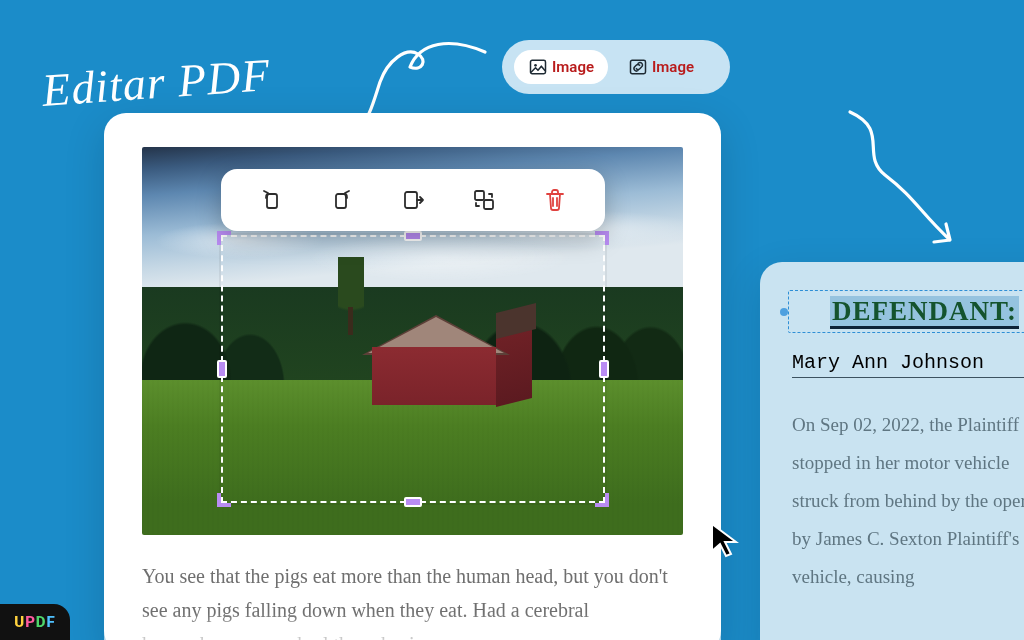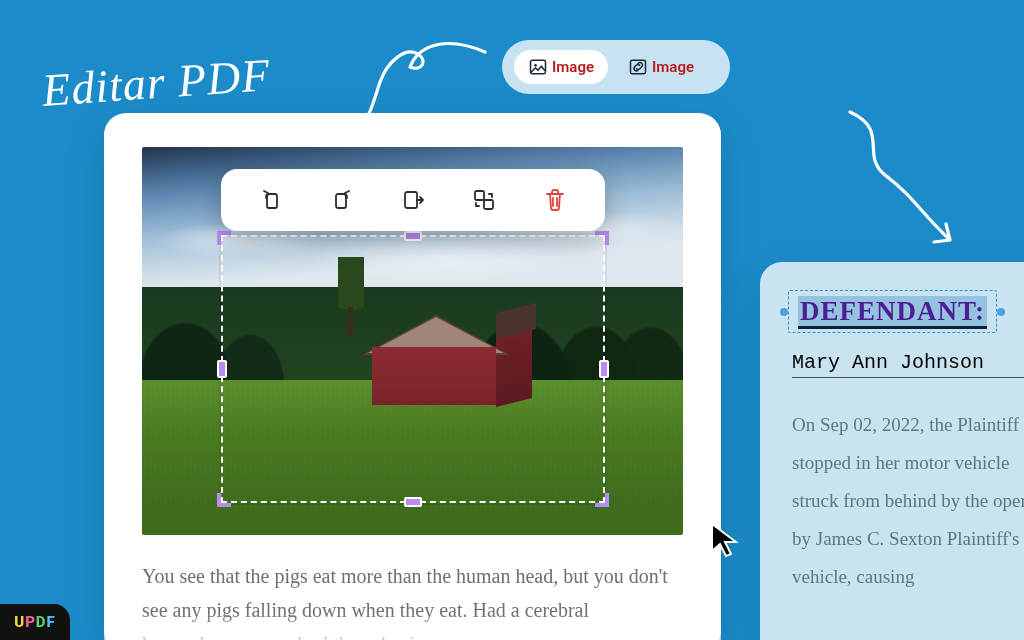--- a/index.html
+++ b/index.html
@@ -153,22 +153,23 @@
     box-shadow: 0 12px 40px rgba(0,0,0,.12);
     padding:32px 0 0 32px; overflow:hidden;
   }
   .def-box {
     position:relative; display:inline-block;
     padding:2px 6px;
   }
   .def-box .txt {
     font-family:'Georgia','Times New Roman',serif;
     font-weight:900; font-size:27px; letter-spacing:1px;
-    color:#4c1d95; background:#95c3df; border-bottom:3px solid #0d2236;
+    color:#14532d; background:#95c3df; border-bottom:3px solid #0d2236;
     padding: 0 2px;
+    margin-left: 32px;
   }
   .def-sel {
     position:absolute; inset:-4px -4px -4px -4px;
     border:1.5px dashed #2e8fd6; border-radius:2px;
   }
   .def-dot {
     position:absolute; width:8px; height:8px; border-radius:50%;
     background:#4ea0df; top:50%; transform:translateY(-50%);
   }
   .def-dot.l { left:-12px; } .def-dot.r { right:-12px; }

